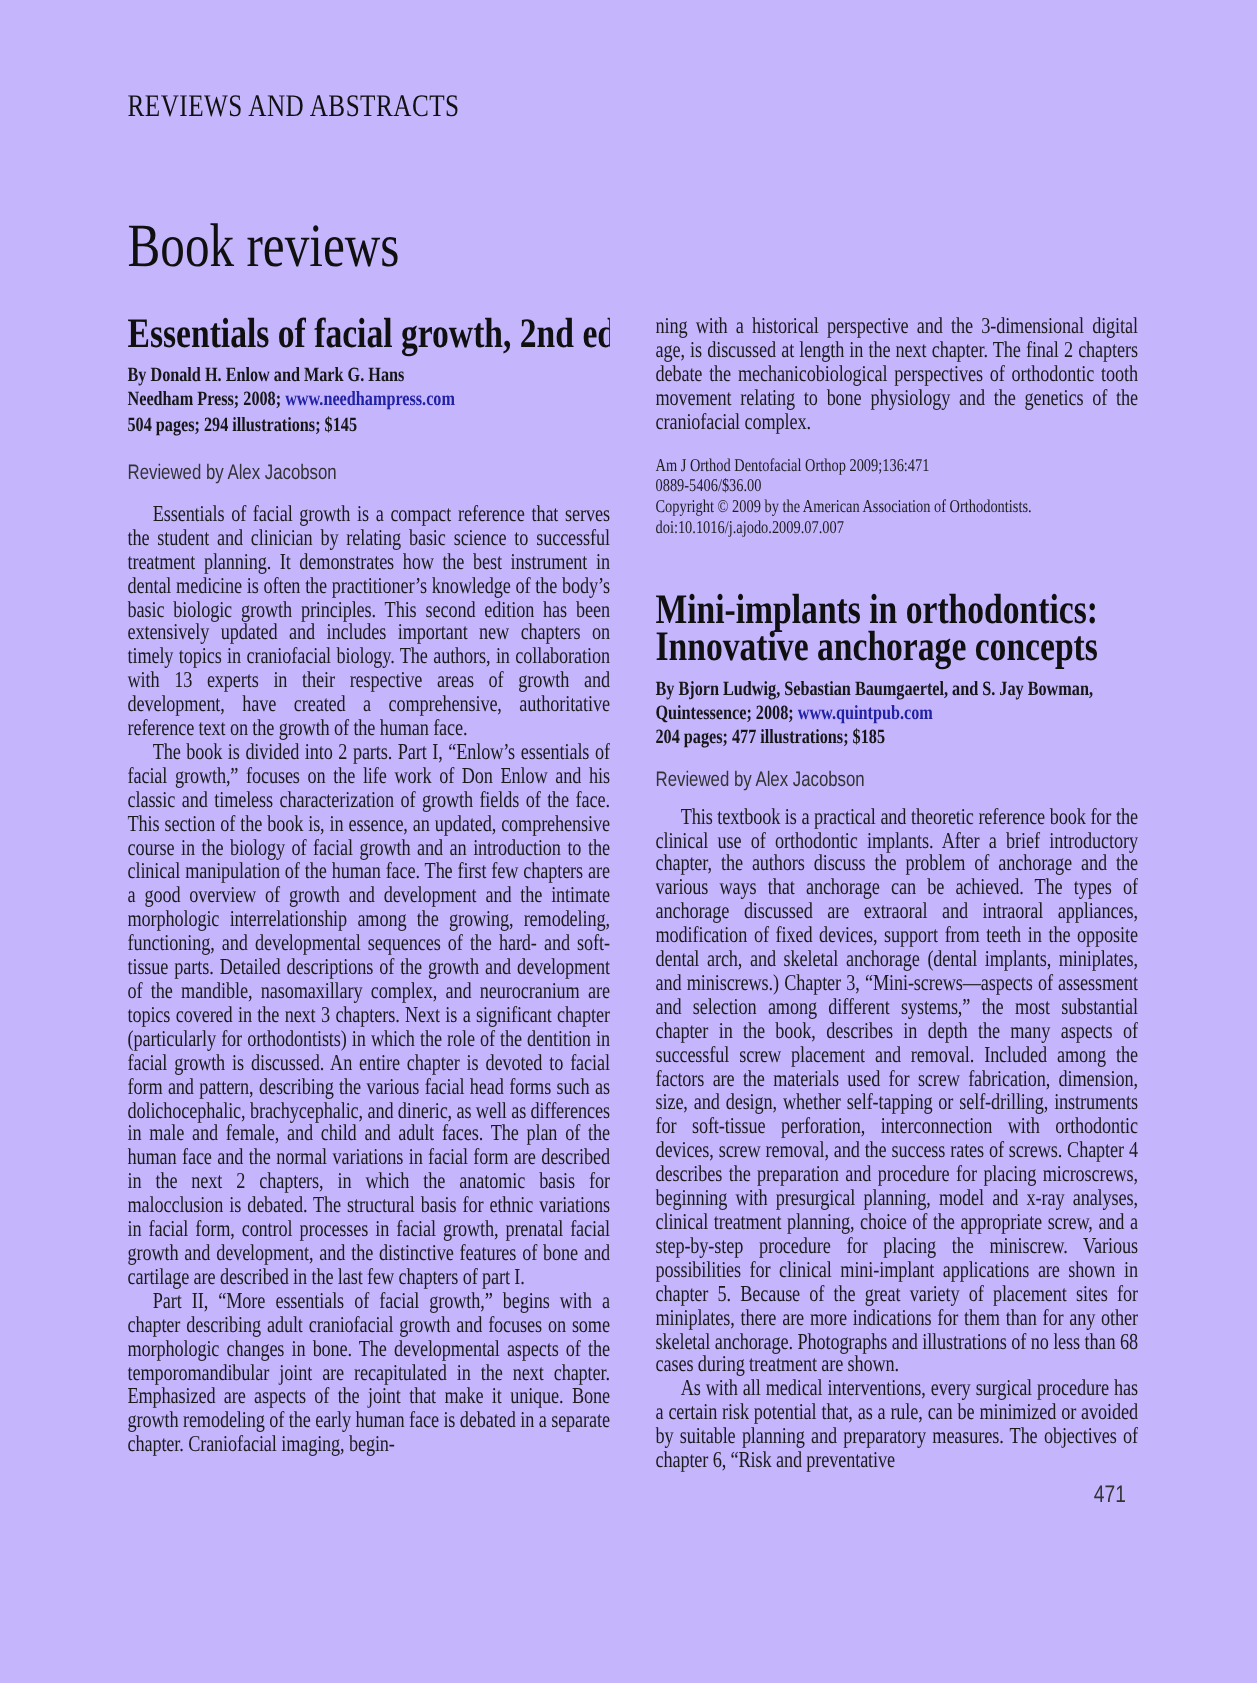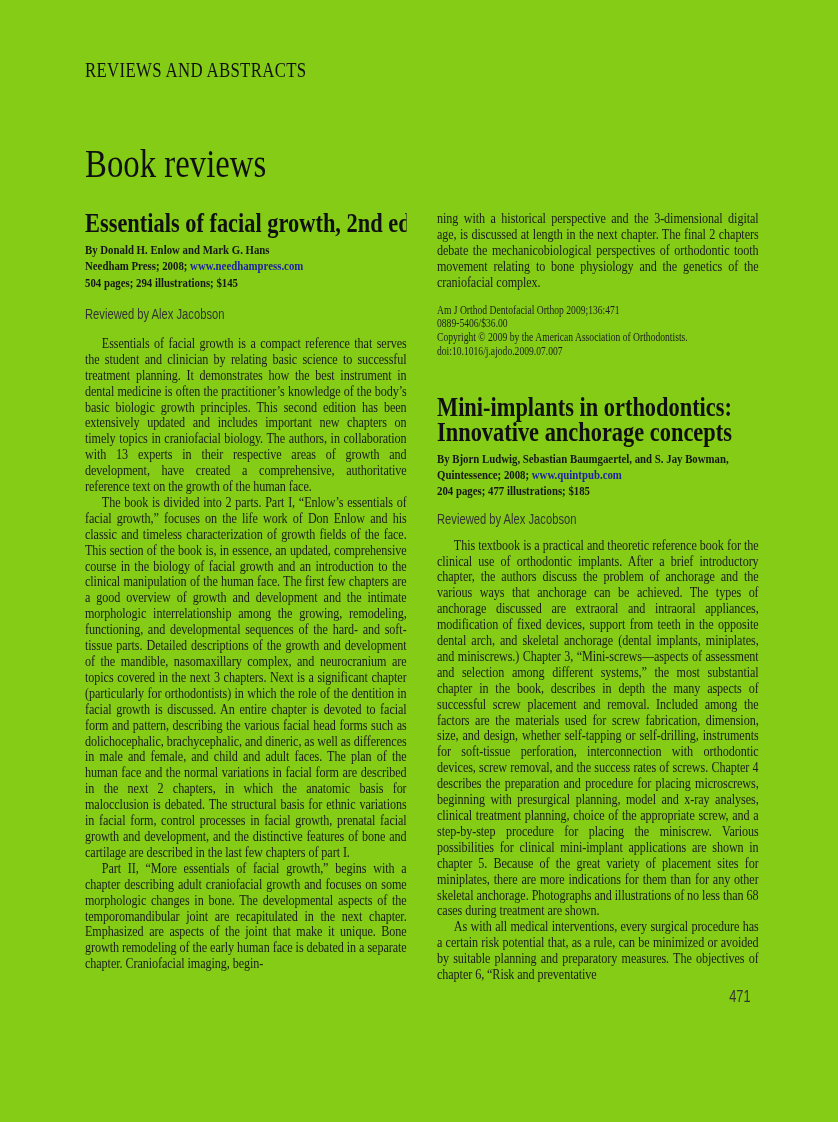--- a/index.html
+++ b/index.html
@@ -1,18 +1,18 @@
 <!DOCTYPE html>
 <html><head>
 <meta charset="utf-8">
 <style>
   html,body { margin:0; padding:0; background:#e8e8e8; }
   .page {
     position:relative; width:838px; height:1122px; margin:0 auto;
-    background:#84cc16; overflow:hidden;
+    background:#c4b5fd; overflow:hidden;
     font-family:"Liberation Serif", serif; color:#1b1b1b;
   }
   
   .running-head {
     position:absolute; left:85px; top:58px;
     font-size:21px; letter-spacing:0.4px; color:#111;
     transform:scaleX(0.8); transform-origin:0 0; white-space:nowrap;
   }
   .main-title {
     position:absolute; left:85px; top:112px;

